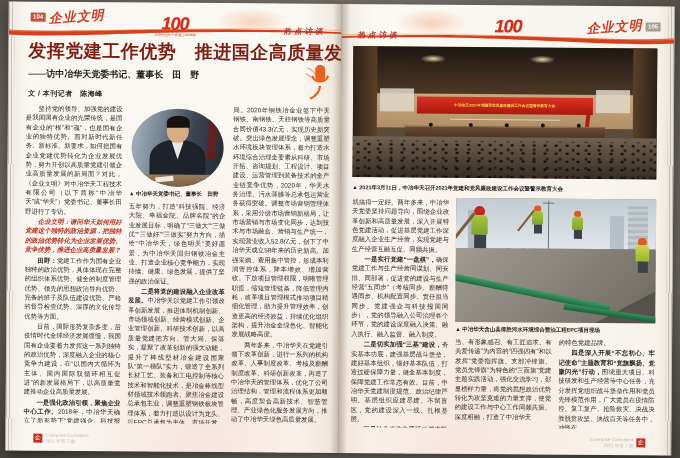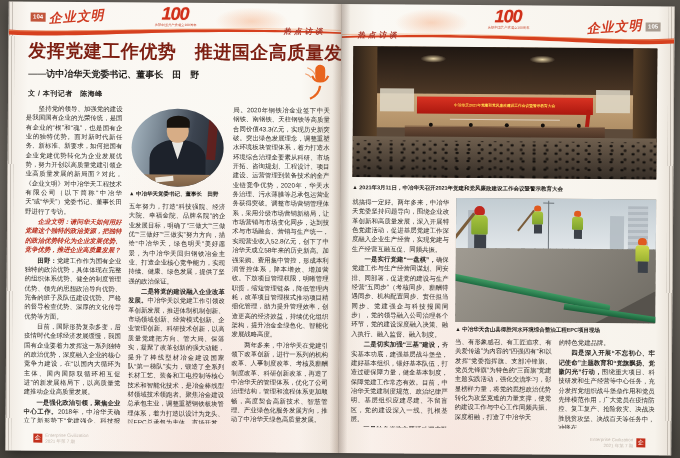--- a/index.html
+++ b/index.html
@@ -26,21 +26,21 @@
   .pagenum{position:absolute;top:11px;width:15px;height:9px;font-size:6px;line-height:9px;
     text-align:center;color:#fff;font-weight:bold;}
   .left .pagenum{left:22px;background:#c2553b;}
   .right .pagenum{right:14px;background:#a89d92;top:16px;}
   .script-logo{position:absolute;top:6px;font-size:13px;font-weight:bold;font-style:italic;
     color:#cf3b22;font-family:"Liberation Serif","DejaVu Serif",serif;transform:rotate(-4deg);letter-spacing:1px;}
   .left .script-logo{left:40px;}
   .right .script-logo{right:32px;top:12px;}
   .emblem{position:absolute;left:50%;top:2px;transform:translateX(-50%);text-align:center;width:80px;}
   .emblem-100{font-size:18px;line-height:18px;font-weight:900;font-style:italic;color:#d0301a;
-    letter-spacing:-1px;text-shadow:0 0 1px #e8846a;}
+    letter-spacing:-1px;text-shadow:0 0 1px #e8846a;margin-top:10px;}
   .emblem-sub{font-size:6px;color:#c6452c;transform:scale(.55);transform-origin:50% 0;white-space:nowrap;}
   .section-tag{position:absolute;font-size:7.5px;font-weight:bold;font-style:italic;color:#a8382c;
     letter-spacing:3px;}
   .left .section-tag{right:16px;top:23px;}
   .right .section-tag{left:16px;top:26px;}
   .wm{position:absolute;top:4px;width:74px;height:28px;pointer-events:none;
     background:radial-gradient(ellipse at center,rgba(240,125,60,.30),rgba(240,125,60,0) 70%);}
   .left .wm{left:62%;}
   .right .wm{left:16%;}
   .swoosh{position:absolute;left:0;width:100%;height:18px;}

